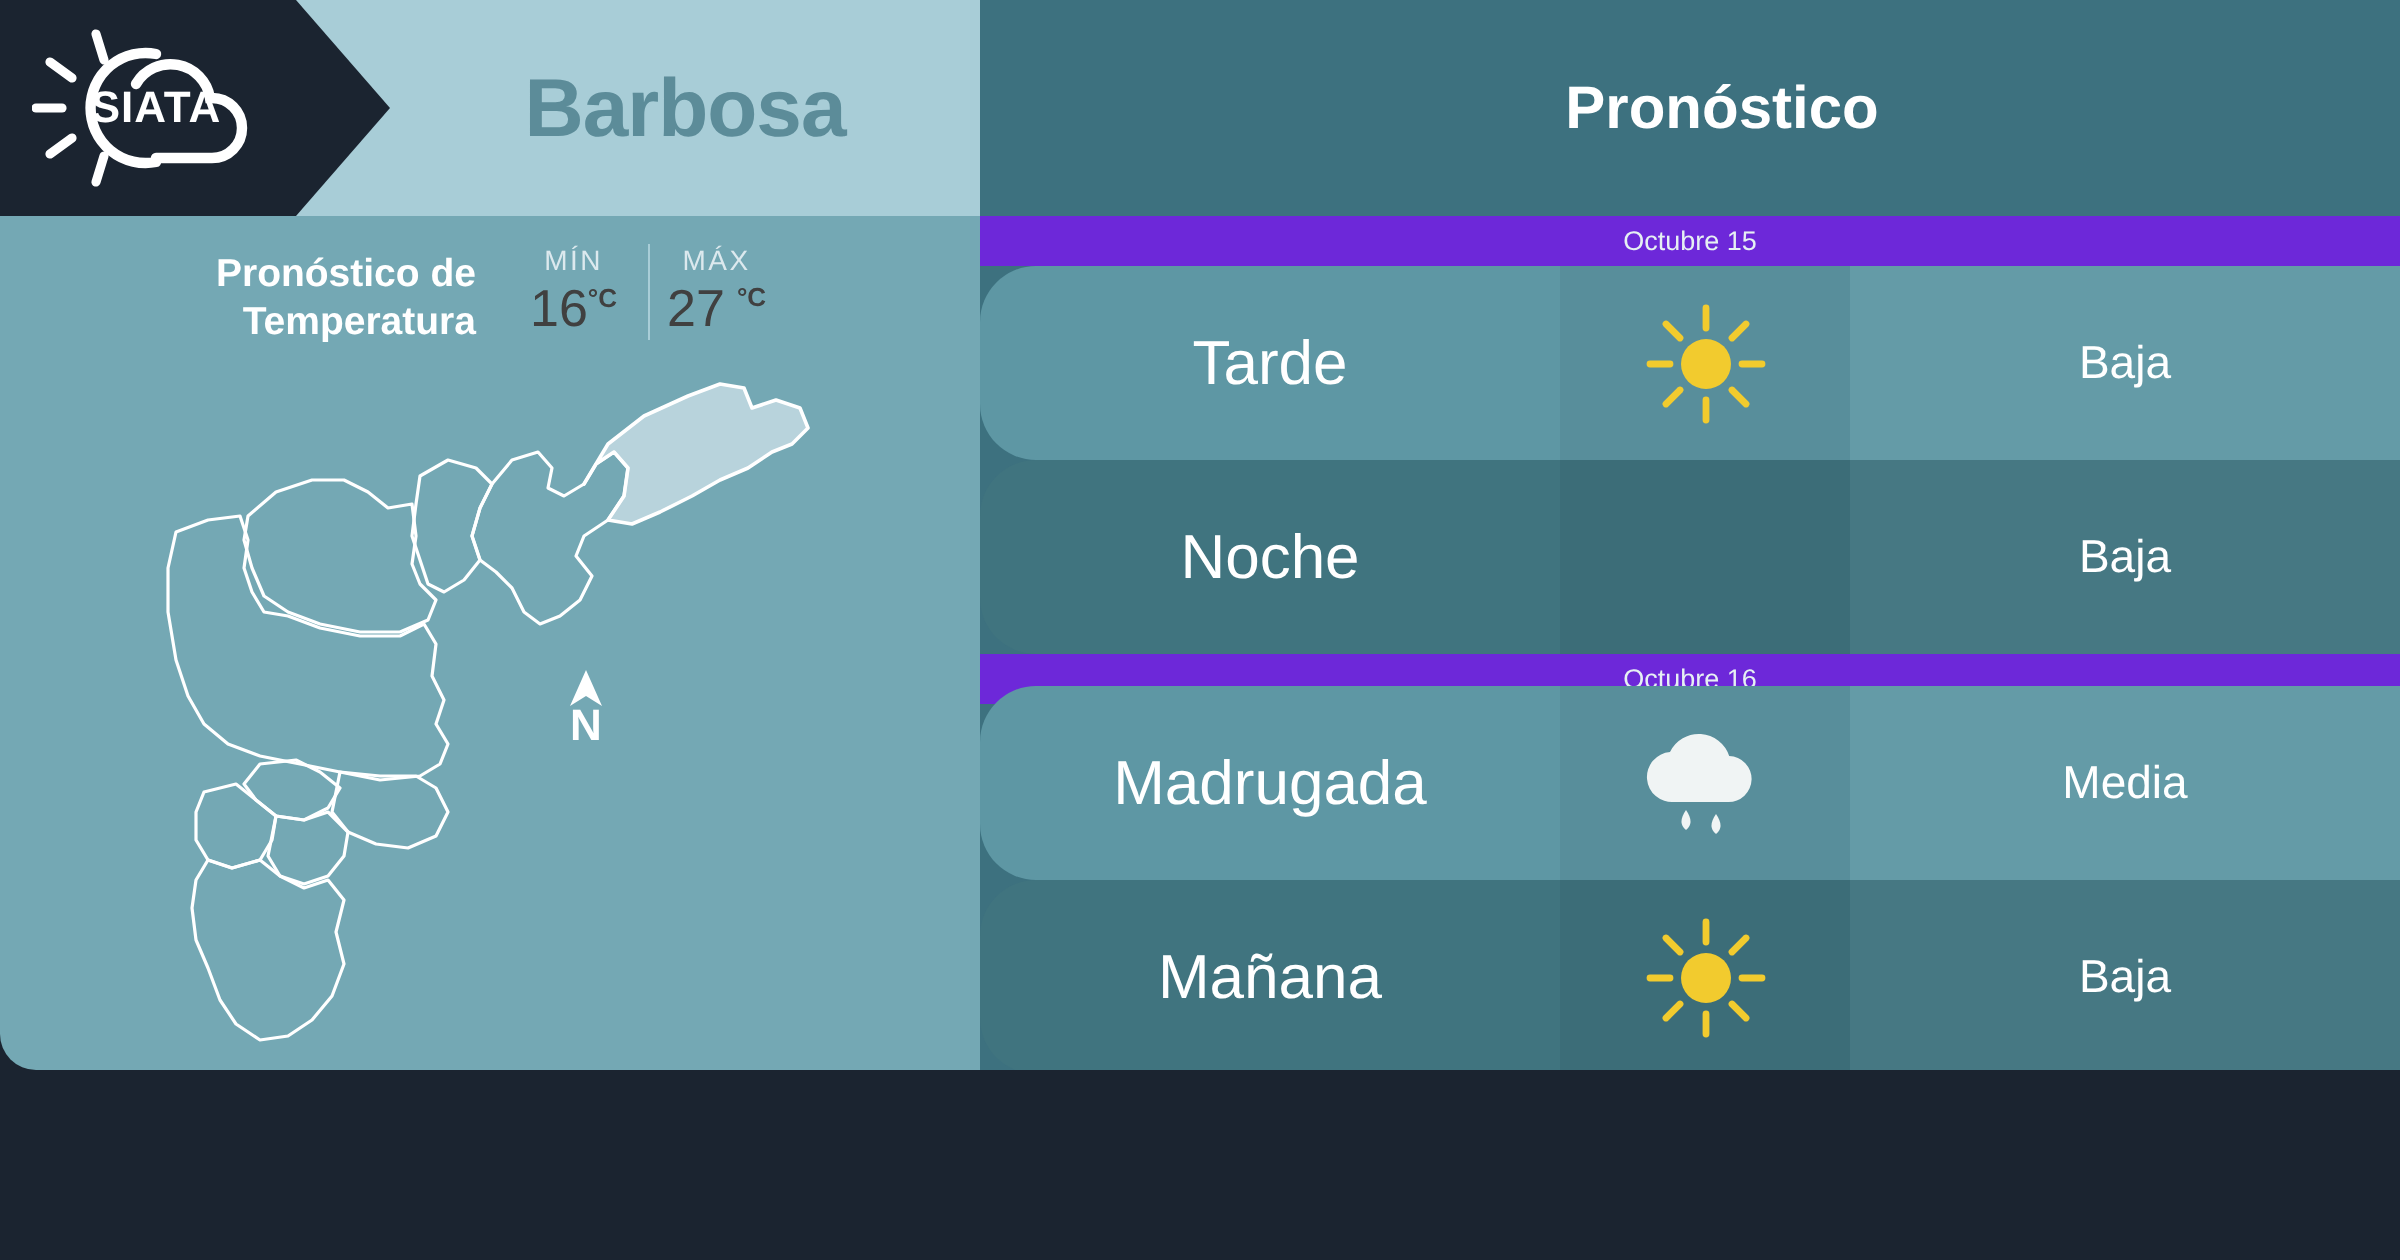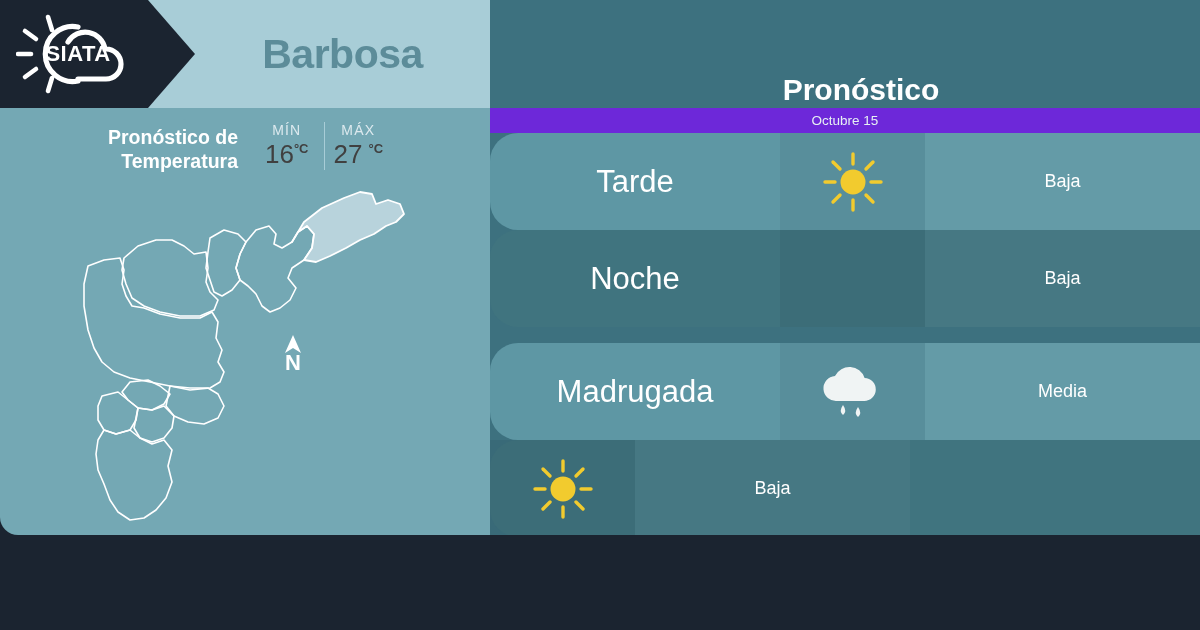--- a/index.html
+++ b/index.html
@@ -39,39 +39,39 @@
   .temp-unit.sp { margin-left:6px; }
 
   .map-wrap { position:absolute; left:60px; top:182px; width:400px; height:350px; }
   .compass { position:absolute; left:276px; top:333px; width:34px; height:46px;
              display:flex; flex-direction:column; align-items:center; }
   .compass-n { color:#fff; font-size:22px; font-weight:bold; line-height:20px; margin-top:-2px;}
 
   
   .right-panel { position:absolute; left:490px; top:0; width:710px; height:535px; background:#3d717f; }
   .fc-header { position:absolute; left:0; top:0; width:710px; height:108px;
-               display:flex; align-items:flex-end; justify-content:center;
+               display:flex; align-items:center; justify-content:center;
                color:#ffffff;padding-left:32px; }
   .fc-header-line { font-size:30px; font-weight:bold; line-height:37px; }
 
   .date-band { width:710px; height:25px; display:flex; align-items:center; justify-content:center;
                background:#6d28d9; color:#e6f0f3; font-size:13.5px; }
   .date-band.b1 { position:absolute; left:0; top:108px; }
   .date-band.b2 { position:absolute; left:0; top:327px; }
 
   .fc-row { position:absolute; left:0; width:772px; height:97px; display:flex;border-radius:28px; }
   .fc-row.r0 { top:133px; } .fc-row.r1 { top:230px; }
   .fc-row.r2 { top:343px; } .fc-row.r3 { top:440px; }
   .tone-light { background:#5e97a4; } .tone-dark { background:#40747f; }
 
   .cell-label { width:290px; display:flex; align-items:center; justify-content:center;
                 color:#ffffff; font-size:31px; }
   .cell-icon  { width:145px; display:flex; align-items:center; justify-content:center; }
   .cell-level { width:275px; display:flex; align-items:center; justify-content:center;
-                color:#ffffff; font-size:18px; }
+                color:#ffffff; font-size:23px; }
   .ic-dim-light { background:rgba(0,0,0,0.055); }
   .ic-dim-dark  { background:rgba(0,0,0,0.055); }
   .lv-tint-light { background:rgba(255,255,255,0.045); }
   .lv-tint-dark  { background:rgba(255,255,255,0.03); }
 
   
   .footer { position:absolute; left:0; top:535px; width:1200px; height:95px; background:#1b2430; }
 </style>
 </head>
 <body>
@@ -188,35 +188,37 @@
     <div class="fc-row r1 tone-dark">
       <div class="cell-label">Noche</div>
       <div class="cell-icon ic-dim-dark">
         <svg width="56" height="56" viewBox="0 0 56 56">
           <path d="M40 6 A22 22 0 1 0 40 50 A17 17 0 0 1 40 6 Z" fill="#f0f4f4"></path>
         </svg>
       </div>
       <div class="cell-level lv-tint-dark">Baja</div>
     </div>
 
+    <div class="date-band b2">Octubre 16</div>
 
     <div class="fc-row r2 tone-light">
       <div class="cell-label">Madrugada</div>
       <div class="cell-icon ic-dim-light">
         <svg width="72" height="66" viewBox="0 0 72 66">
           <path d="M49 4 A16 16 0 1 0 49 36 A12.5 12.5 0 0 1 49 4 Z" fill="#f0f4f4"></path>
           <path d="M20 42 h27 a11.5 11.5 0 0 0 0.6 -23 A16 16 0 0 0 18 17 A12.5 12.5 0 0 0 20 42 Z" fill="#f0f4f4"></path>
           <path d="M26 46 q4.5 6.5 0 10 q-4.5 -3.5 0 -10 Z" fill="#f0f4f4"></path>
           <path d="M41 48 q4.5 6.5 0 10 q-4.5 -3.5 0 -10 Z" fill="#f0f4f4"></path>
         </svg>
       </div>
       <div class="cell-level lv-tint-light">Media</div>
     </div>
 
     <div class="fc-row r3 tone-dark">
+      <div class="cell-label">Mañana</div>
       <div class="cell-icon ic-dim-dark">
         <svg width="62" height="62" viewBox="0 0 62 62">
           <circle cx="31" cy="31" r="12.5" fill="#f2cb2e"></circle>
           <g stroke="#f2cb2e" stroke-width="3.4" stroke-linecap="round">
             <line x1="31" y1="3" x2="31" y2="13"></line>
             <line x1="31" y1="49" x2="31" y2="59"></line>
             <line x1="3" y1="31" x2="13" y2="31"></line>
             <line x1="49" y1="31" x2="59" y2="31"></line>
             <line x1="11" y1="11" x2="18" y2="18"></line>
             <line x1="44" y1="44" x2="51" y2="51"></line>

